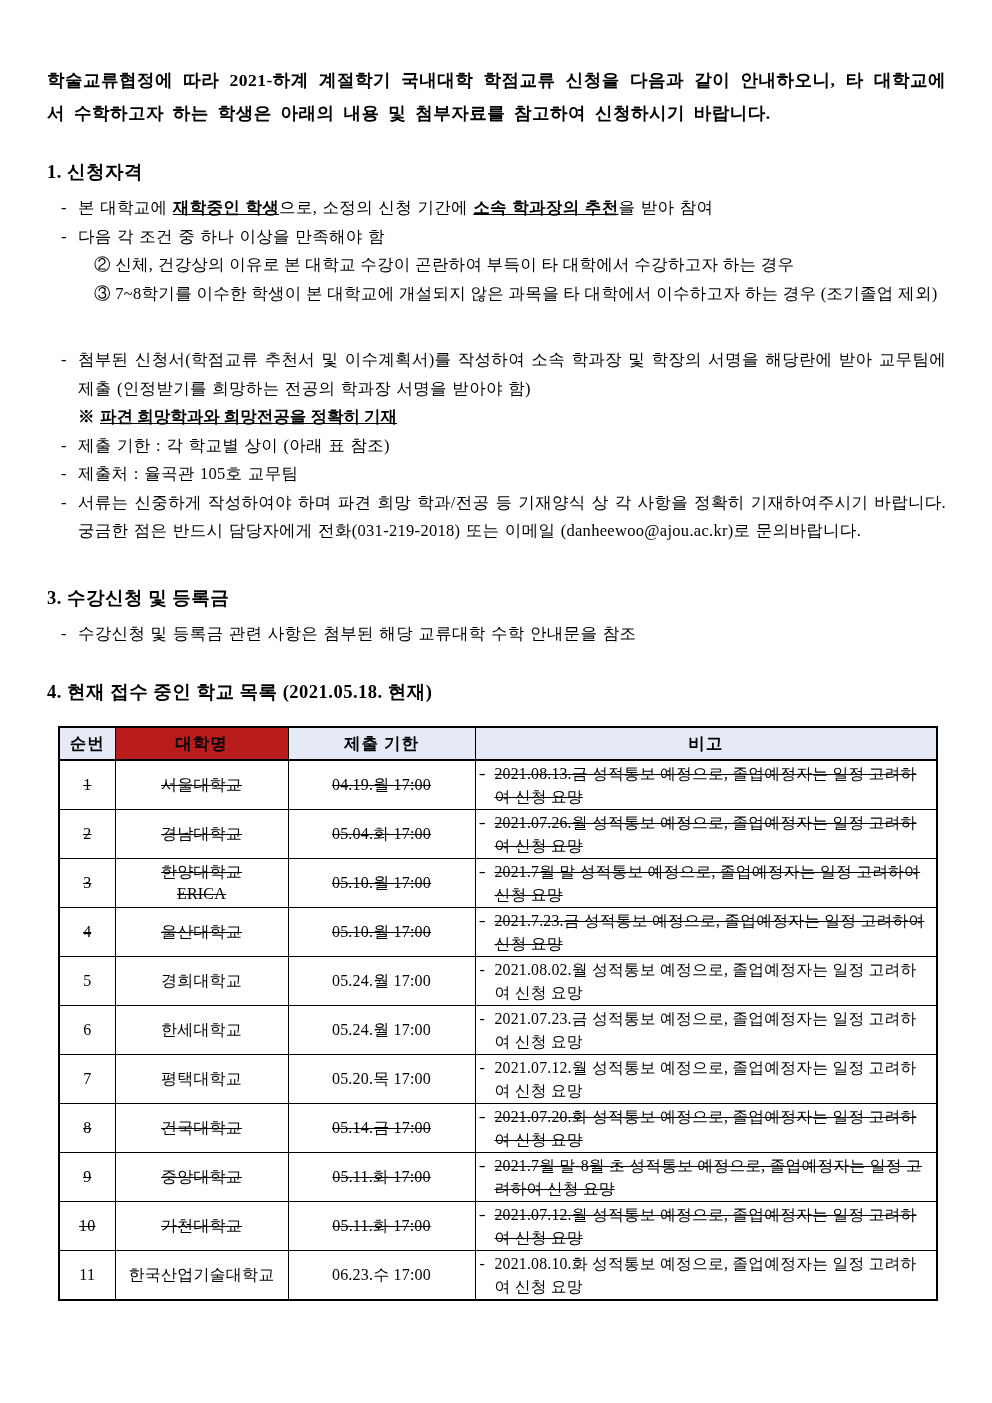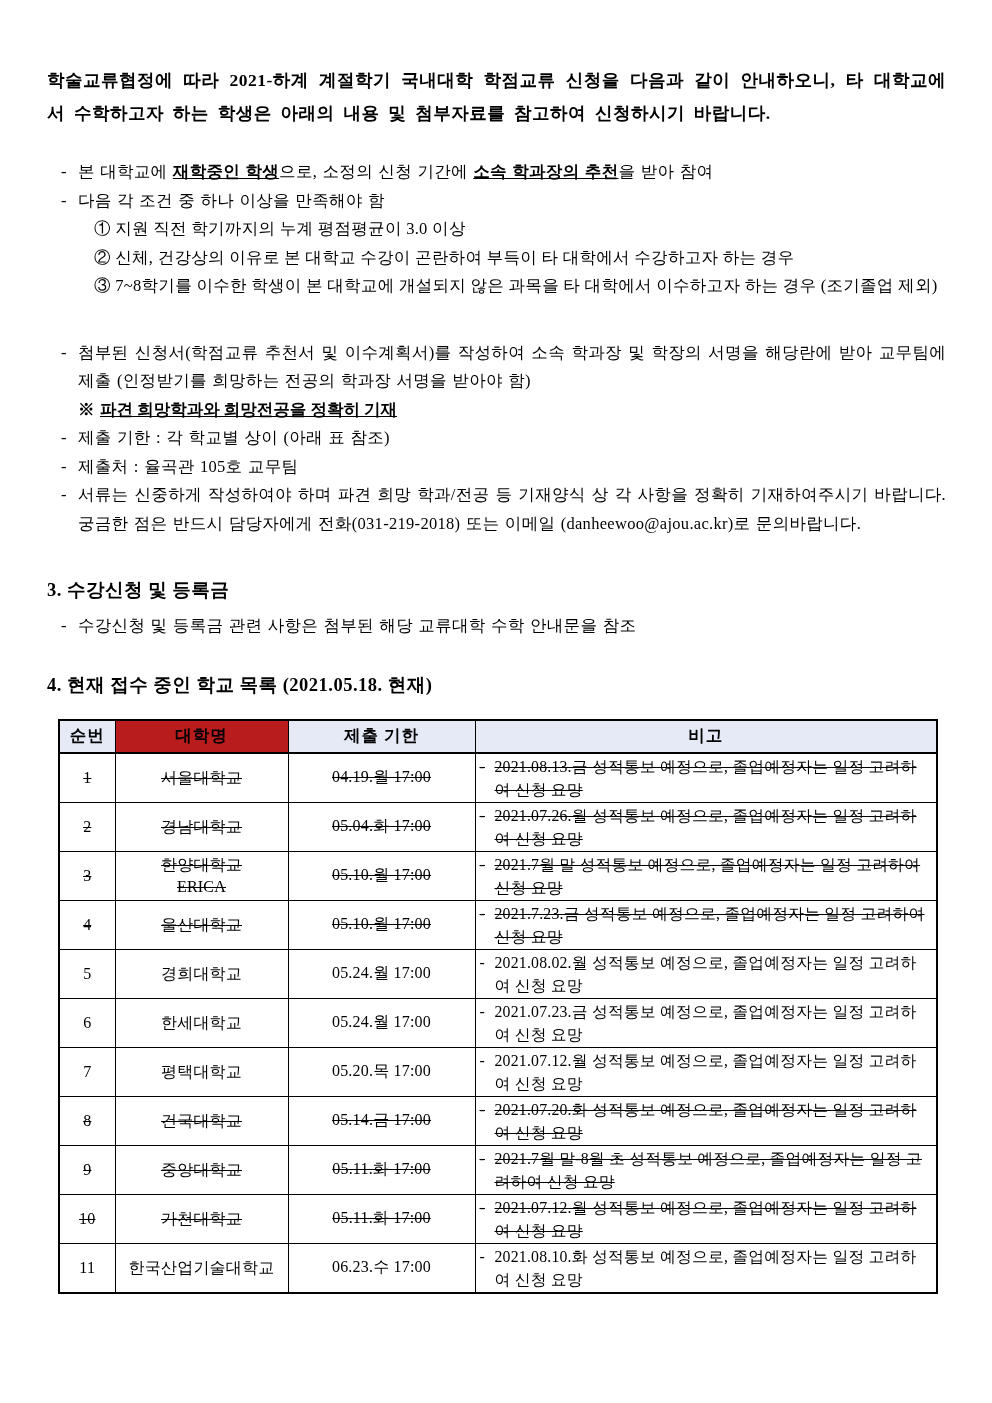--- a/index.html
+++ b/index.html
@@ -76,29 +76,29 @@
   col.w-note { width: 462px; }
 </style>
 </head>
 <body>
 
 <div class="page">
 
   <p class="intro">학술교류협정에 따라 2021-하계 계절학기 국내대학 학점교류 신청을 다음과 같이 안내하오니, 타 대학교에서 수학하고자 하는 학생은 아래의 내용 및 첨부자료를 참고하여 신청하시기 바랍니다.</p>
 
   <section>
+    <h2>1. 신청자격</h2>
     <div class="bullet">
       <span class="dash">-</span>
       <span class="text"><span>본 대학교에 </span><span class="emph">재학중인 학생</span><span>으로, 소정의 신청 기간에 </span><span class="emph">소속 학과장의 추천</span><span>을 받아 참여</span></span>
     </div>
     <div class="bullet">
       <span class="dash">-</span>
       <span class="text">다음 각 조건 중 하나 이상을 만족해야 함</span>
     </div>
-    <div class="subitem">① 지원 직전 학기까지의 누계 평점평균이 3.0 이상</div>
     <div class="subitem">② 신체, 건강상의 이유로 본 대학교 수강이 곤란하여 부득이 타 대학에서 수강하고자 하는 경우</div>
     <div class="subitem">③ 7~8학기를 이수한 학생이 본 대학교에 개설되지 않은 과목을 타 대학에서 이수하고자 하는 경우 (조기졸업 제외)</div>
   </section>
 
   <section>
     <div class="bullet">
       <span class="dash">-</span>
       <span class="text">첨부된 신청서(학점교류 추천서 및 이수계획서)를 작성하여 소속 학과장 및 학장의 서명을 해당란에 받아 교무팀에 제출 (인정받기를 희망하는 전공의 학과장 서명을 받아야 함)</span>
     </div>
     <div class="starline">

